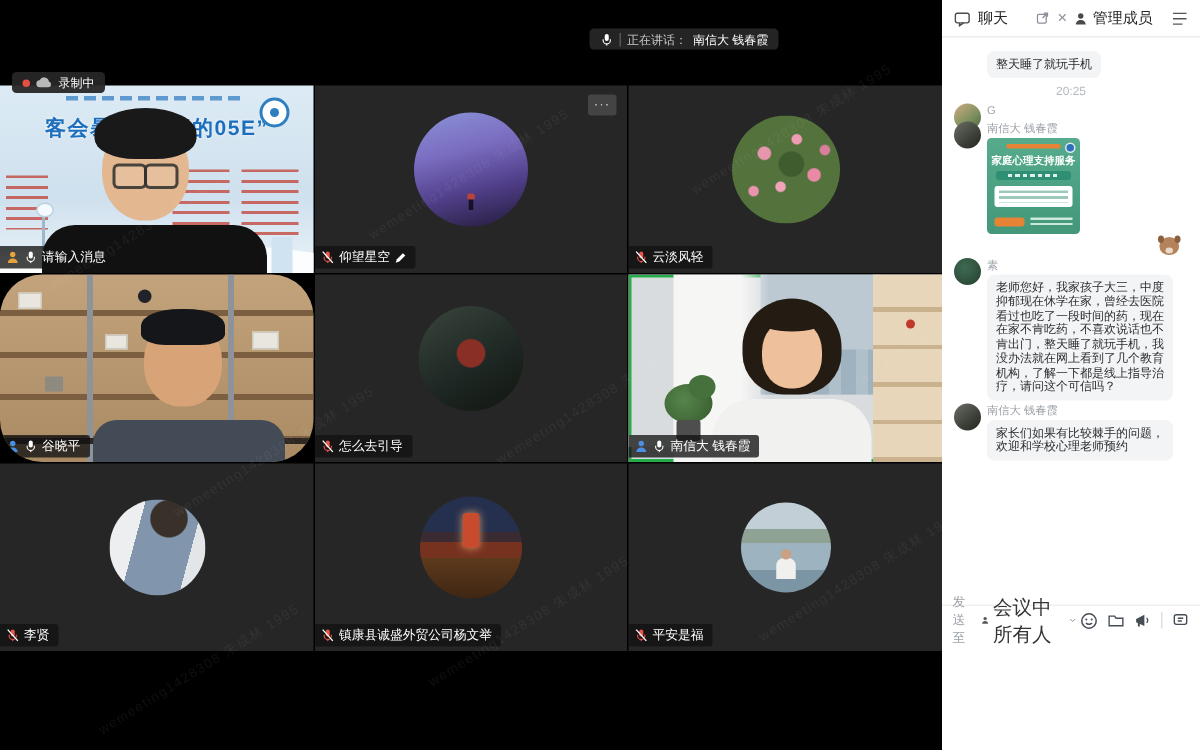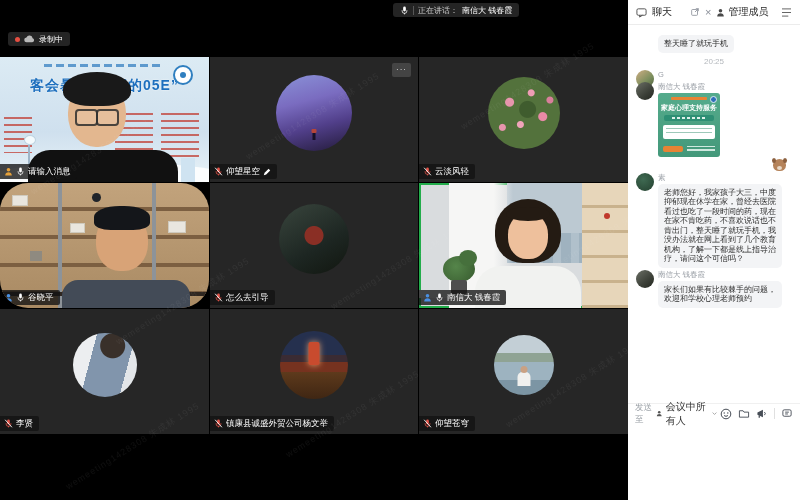--- a/index.html
+++ b/index.html
@@ -1,21 +1,21 @@
 <!DOCTYPE html>
 <html><head>
 <meta charset="utf-8">
 <style>
   html,body{margin:0;padding:0;background:#000;}
   *{box-sizing:border-box;}
   .stage{position:relative;width:800px;height:500px;overflow:hidden;background:#000;
          font-family:"Liberation Sans","DejaVu Sans",sans-serif;}
   
   .badge{position:absolute;display:flex;align-items:center;gap:4px;background:rgba(38,38,38,.95);
-         border-radius:3px;color:#fff;font-size:8px;padding:2px 7px;height:14px;z-index:30;}
+         border-radius:3px;color:#fff;font-size:8px;padding:2px 7px;height:14px;z-index:30;margin-top:16px;}
   .rec-badge{left:8px;top:32px;}
   .rec-dot{width:5px;height:5px;border-radius:50%;background:#e64f42;}
   .speak-badge{left:393px;top:3px;}
   .speak-prefix{color:#c9c9c9;}
   .speak-div{width:1px;height:9px;background:#575757;}
   .ic{display:block;}
   
   .video-area{position:absolute;left:0;top:0;width:628px;height:500px;background:#000;}
   .tile{position:absolute;width:209px;height:125px;background:#262626;overflow:hidden;}
   .t1{left:0;top:57px;}   .t2{left:210px;top:57px;width:208px;}  .t3{left:419px;top:57px;}
@@ -158,21 +158,21 @@
             background:repeating-linear-gradient(180deg,#cfe8df 0 1.5px,transparent 1.5px 3.5px);}
   .sticker-row{display:flex;justify-content:flex-end;padding-right:8px;margin:2px 0;}
   .dog{position:relative;width:13px;height:12px;background:#b5835a;border-radius:50% 50% 46% 46%;}
   .dog:before{content:"";position:absolute;left:-1px;top:-1px;width:4px;height:5px;border-radius:50%;
               background:#8a5f3e;box-shadow:11px 0 0 #8a5f3e;}
   .dog:after{content:"";position:absolute;left:4px;bottom:1px;width:5px;height:4px;border-radius:50%;background:#e8d9c8;}
   
   .chat-toolbar{position:absolute;left:0;right:0;bottom:77px;height:20px;display:flex;align-items:center;
                 padding:0 7px;border-top:1px solid #f0f0f0;gap:3px;}
   .send-label{font-size:8.5px;color:#9aa0a6;}
-  .aud{font-size:10px;color:#333;}
+  .aud{font-size:13px;color:#333;}
   .tb-icons{margin-left:auto;display:flex;align-items:center;gap:6px;color:#474d56;}
   .tb-div{width:1px;height:11px;background:#e0e0e0;}
   .chat-input{position:absolute;left:0;right:0;bottom:0;height:77px;}
   .chat-input textarea{width:100%;height:100%;border:none;outline:none;resize:none;padding:5px 8px;
                        font-family:"Liberation Sans","DejaVu Sans",sans-serif;font-size:8.5px;color:#333;background:#fff;}
   .chat-input textarea::placeholder{color:#c2c6cc;}
 </style>
 </head>
 <body>
 
@@ -358,21 +358,21 @@
       <div class="av av9">
           <div class="man"></div>
         </div>
       <div class="tlabel">
         <svg class="ic mic-off" width="9" height="9" viewBox="0 0 12 12">
             <rect x="4.2" y="0.8" width="3.6" height="6.4" rx="1.8" fill="currentColor"></rect>
             <path d="M2.8 5.6v1a3.2 3.2 0 0 0 6.4 0v-1" fill="none" stroke="currentColor"></path>
             <rect x="5.5" y="9.2" width="1" height="2" fill="currentColor"></rect>
             <line x1="1.5" y1="1" x2="10.5" y2="11" stroke="#fff" stroke-width="1.2"></line>
           </svg>
-        <span>仰望苍穹</span>
+        <span>平安是福</span>
       </div>
     </div>
 
     <span class="wm">wemeeting1428308 朱成林 1995</span>
     <span class="wm">wemeeting1428308 朱成林 1995</span>
     <span class="wm">wemeeting1428308 朱成林 1995</span>
     <span class="wm">wemeeting1428308 朱成林 1995</span>
     <span class="wm">wemeeting1428308 朱成林 1995</span>
     <span class="wm">wemeeting1428308 朱成林 1995</span>
     <span class="wm">wemeeting1428308 朱成林 1995</span>

